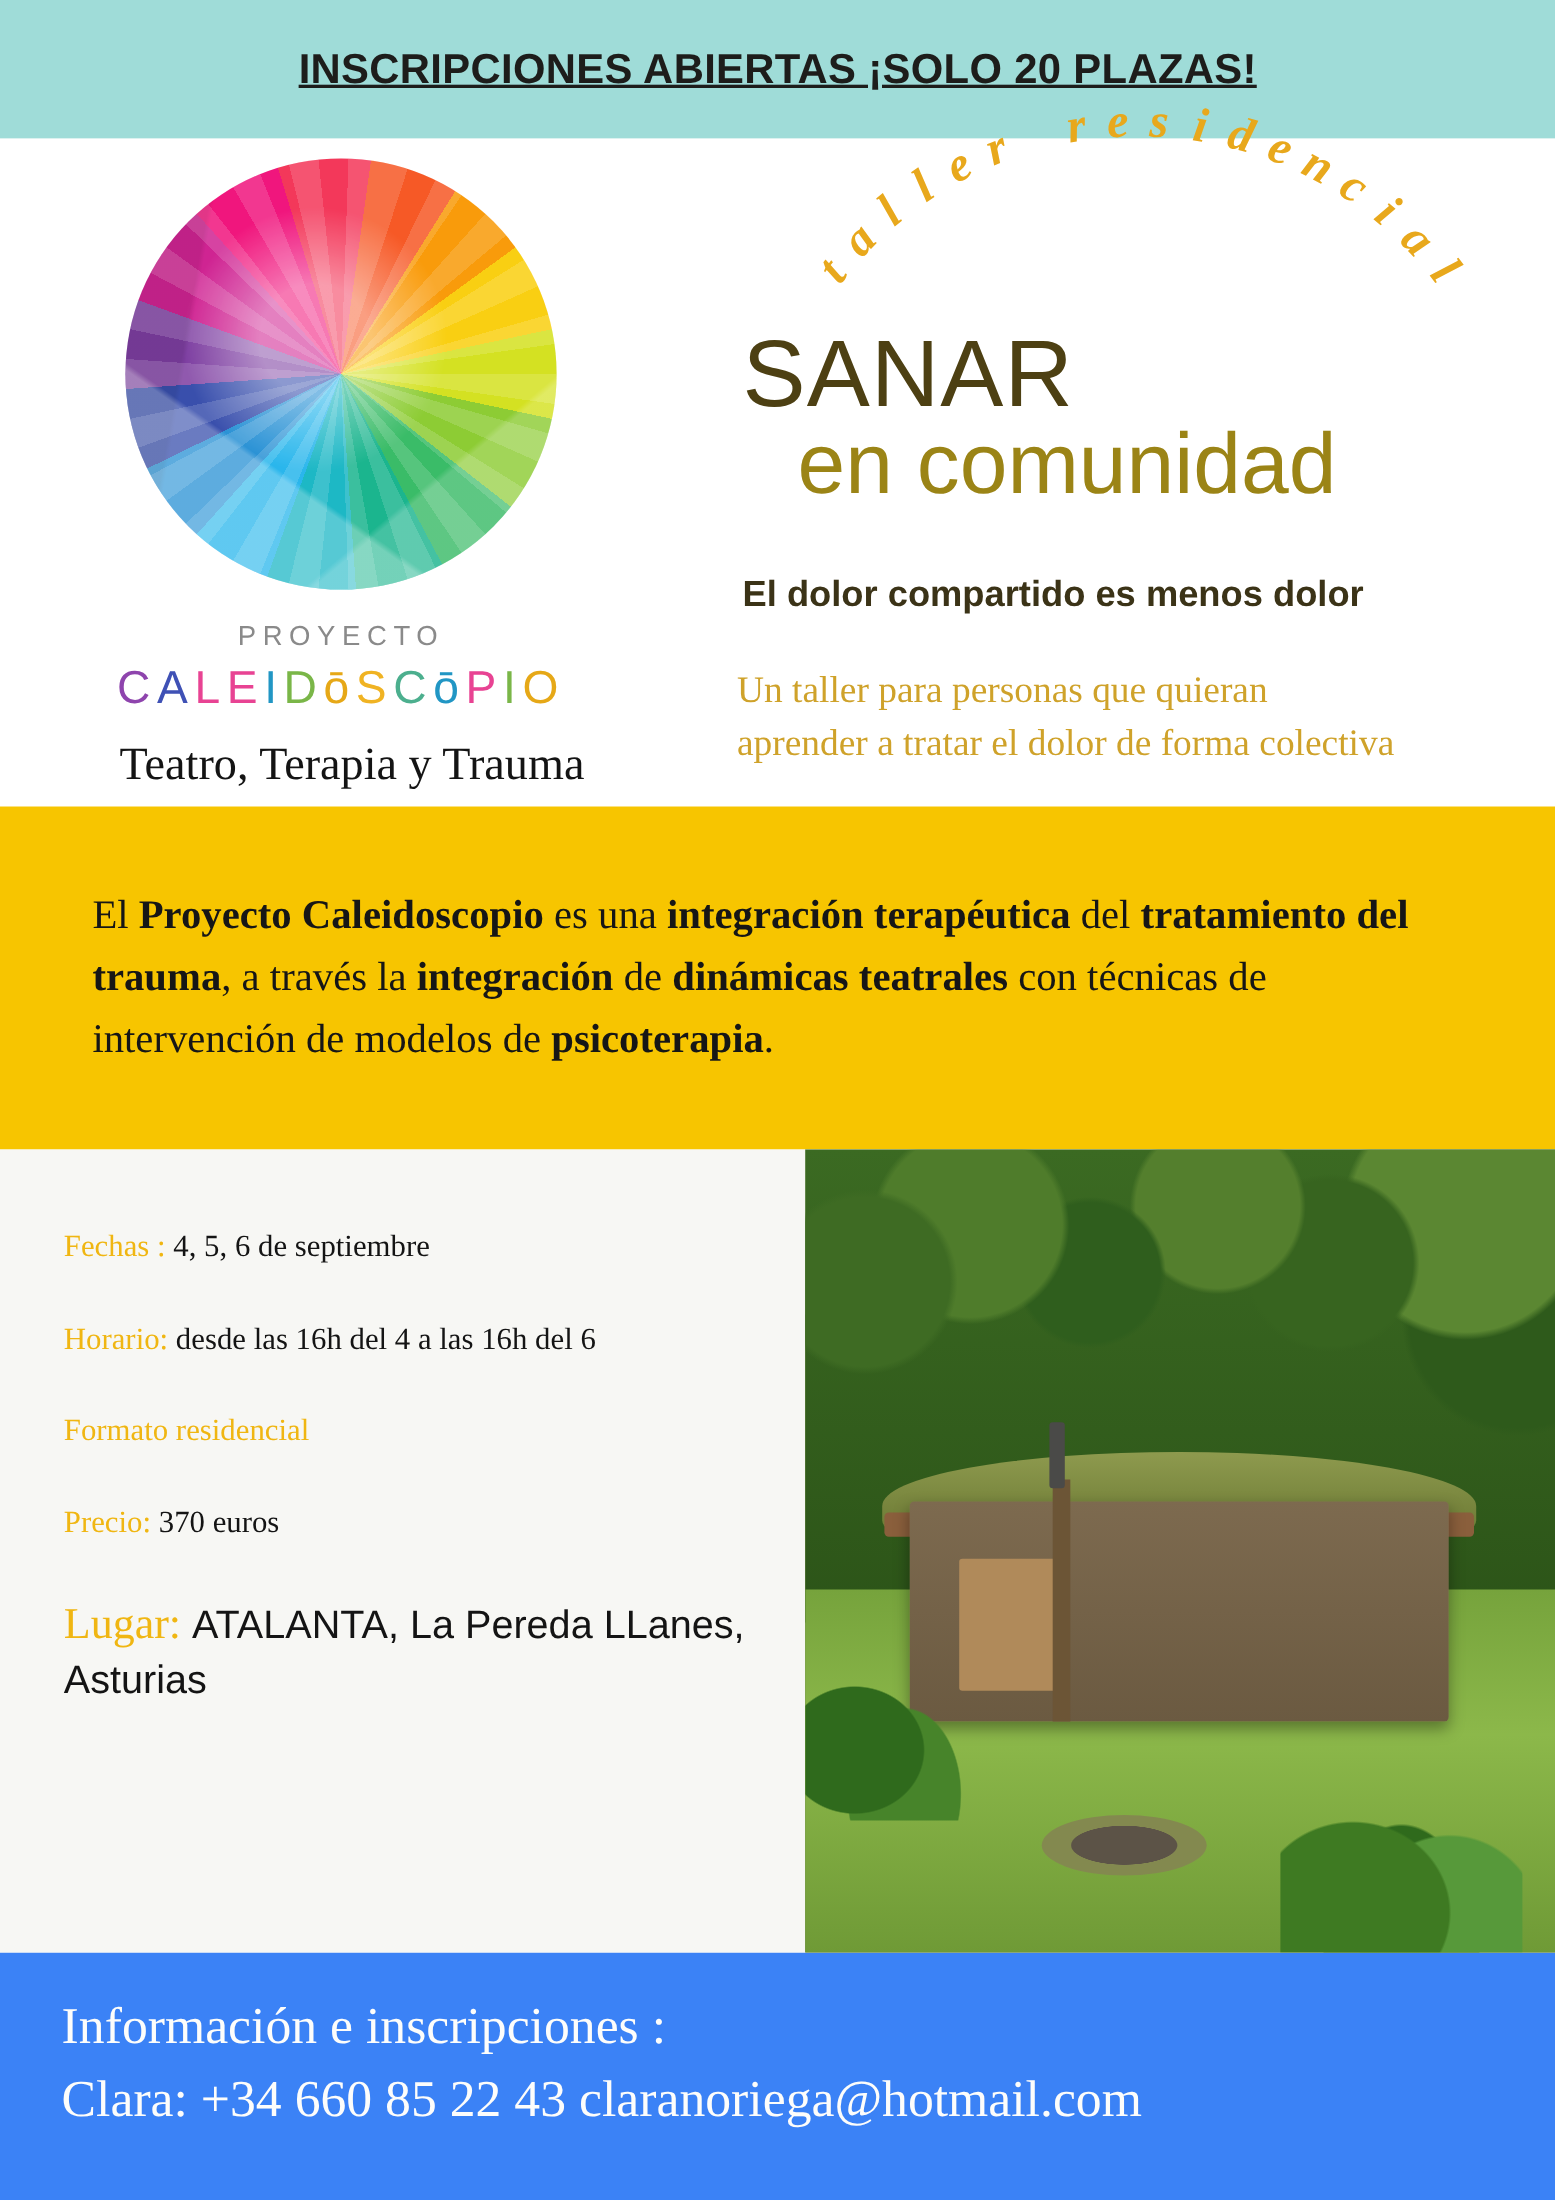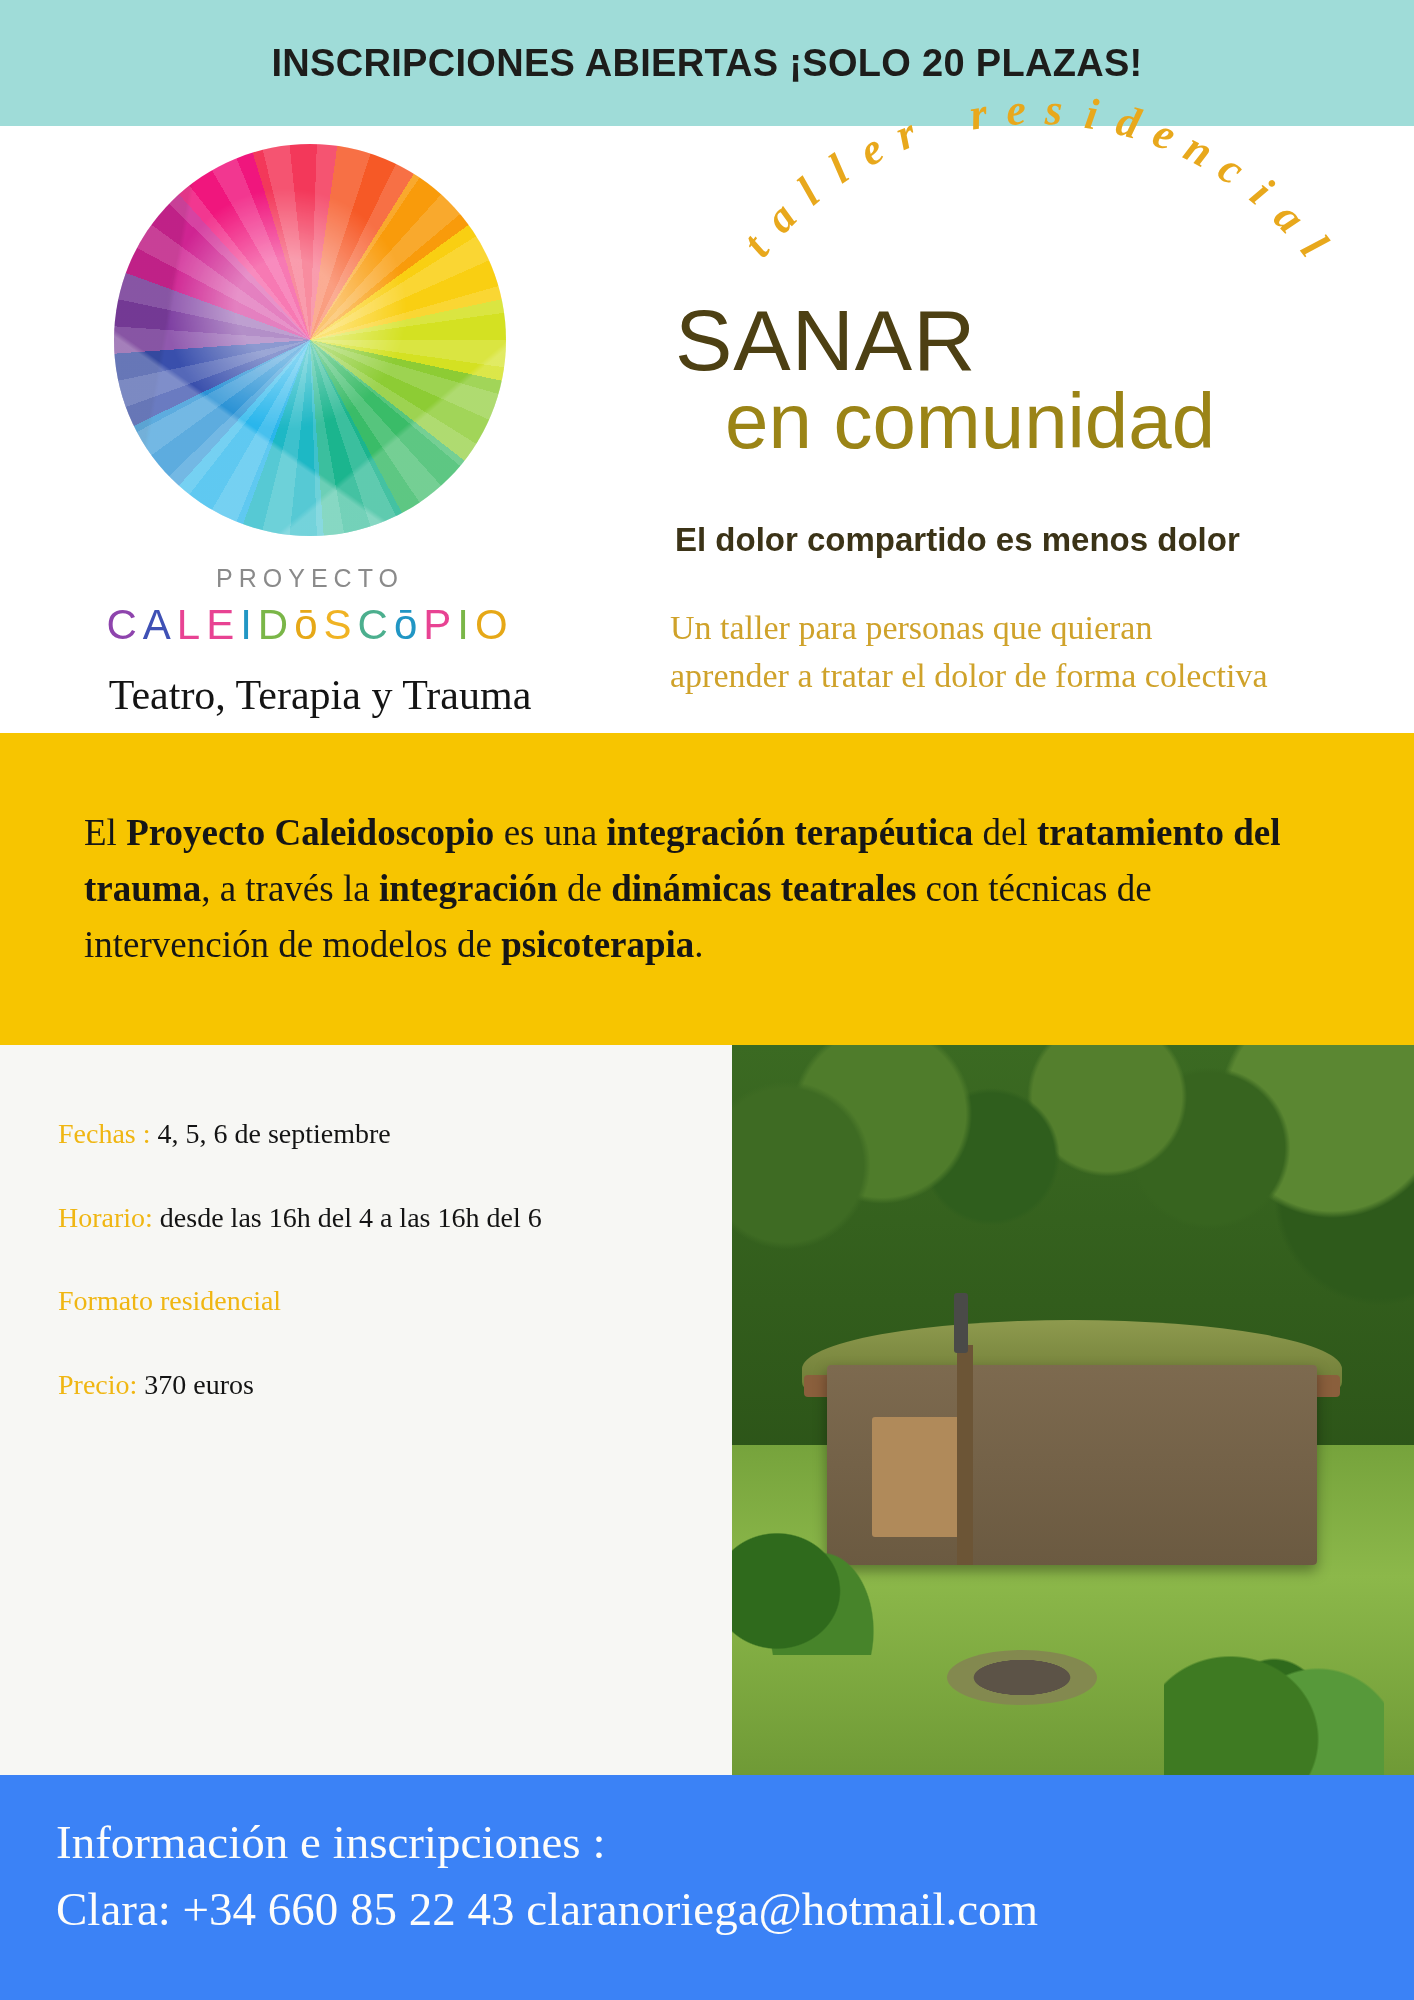--- a/index.html
+++ b/index.html
@@ -25,20 +25,21 @@
     justify-content: center;
     box-sizing: border-box;
   }
   .top-banner-text {
     font-family: "Liberation Sans", sans-serif;
     font-weight: bold;
     font-size: 38px;
     color: #1d1d1b;
     letter-spacing: 0.3px;
     text-align: left;
+    text-decoration: underline;
   }
 
   
   .header {
     position: relative;
     width: 100%;
     height: 607px;
     background: #ffffff;
     box-sizing: border-box;
   }
@@ -420,20 +421,21 @@
 <div class="desc-band">
   <div class="desc-text" id="descText"><span>El </span><b>Proyecto Caleidoscopio</b><span> es una </span><b>integración terapéutica</b><span> del </span><b>tratamiento del trauma</b><span>, a través la </span><b>integración</b><span> de </span><b>dinámicas teatrales</b><span> con técnicas de intervención de modelos de </span><b>psicoterapia</b><span>.</span></div>
 </div>
 
 <div class="mid">
   <div class="details" id="detailsList">
       <div class="detail-row"><span class="k">Fechas : </span><span>4, 5, 6 de septiembre</span></div>
       <div class="detail-row"><span class="k"> Horario: </span><span>desde las 16h  del 4 a las 16h del 6</span></div>
       <div class="detail-row"><span class="k">Formato residencial</span></div>
       <div class="detail-row"><span class="k">Precio: </span><span>370 euros</span></div>
+      <div class="detail-row sans"><span class="k">Lugar: </span><span>ATALANTA,  La  Pereda LLanes, Asturias</span></div>
     </div>
 
   <div class="photo">
     <div class="sky"></div>
     <div class="trees"></div>
     <div class="grass"></div>
     <div class="roof"></div>
     <div class="roof-edge"></div>
     <div class="cabin"></div>
     <div class="door"></div>

